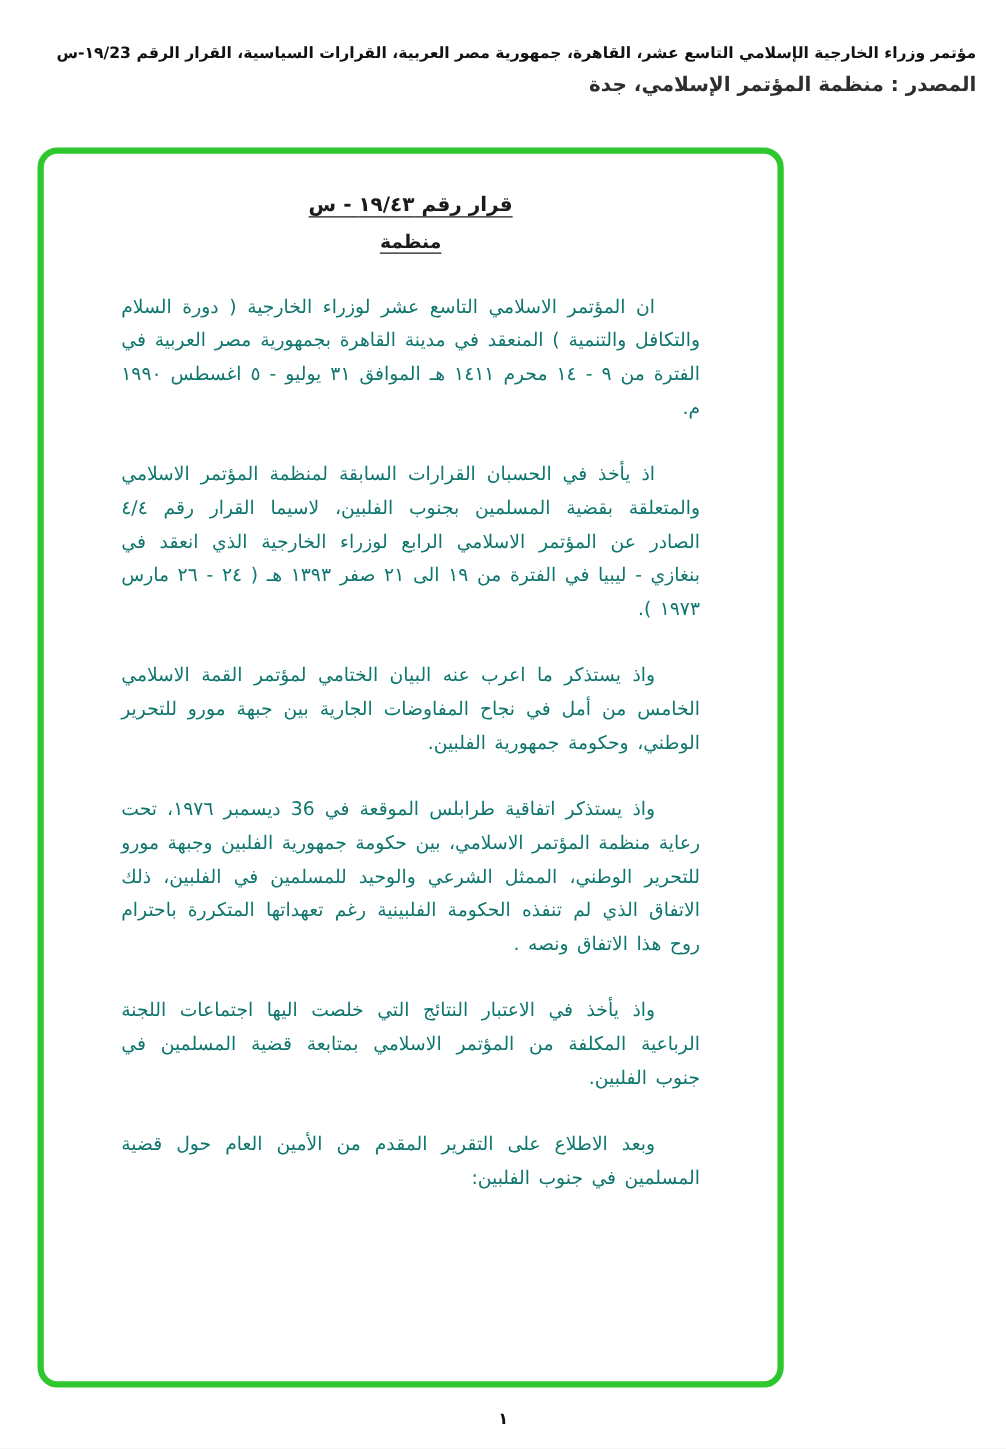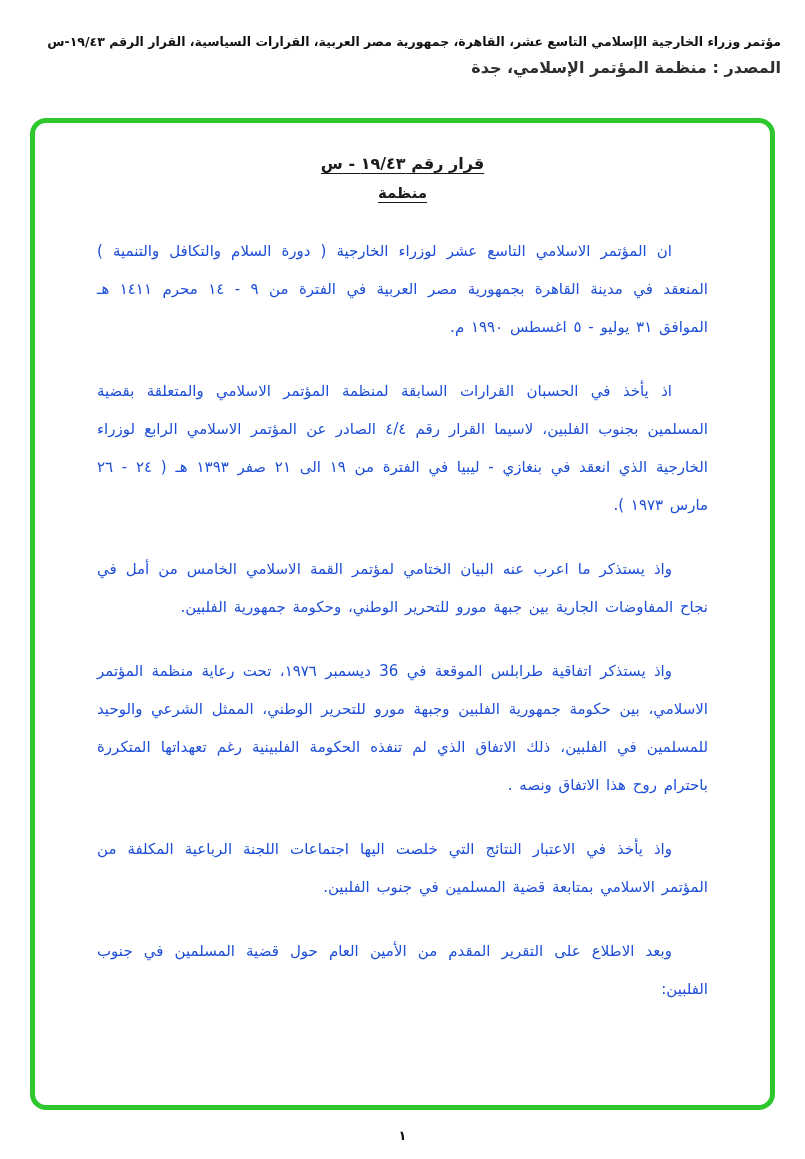--- a/index.html
+++ b/index.html
@@ -29,21 +29,21 @@
   }
   .header-source {
     font-size: 16px;
     font-weight: bold;
     color: #2e2e2e;
     margin-top: 9px;
   }
   .green-frame {
     position: absolute;
     top: 118px; left: 30px;
-    width: 745px; height: 992px;
+    width: 597px; height: 992px;
     border: 5px solid #2ec82e;
     border-radius: 16px;
     background: #ffffff;
   }
   .doc-content {
     position: absolute;
     top: 0; right: 0; bottom: 0; left: 0;
     padding: 26px 62px 0 62px;
     direction: rtl;
   }
@@ -58,47 +58,47 @@
     line-height: 22px;
     text-decoration: underline;
     text-underline-offset: 4px;
     margin-bottom: 7px;
     white-space: nowrap;
   }
   .title-line.small { font-size: 15px; }
   .body-text { margin-top: 28px; }
   .para {
     font-size: 15px;
-    line-height: 38px;
+    line-height: 27px;
     text-align: justify;
     text-align-last: right;
     text-indent: 36px;
     margin-bottom: 26px;
-    color: #1d4ed8;
+    color: #0f766e;
     word-spacing: 2px;
   }
   .u {
     text-underline-offset: 3px;
   }
   .page-number {
     position: absolute;
     bottom: 16px; left: 0; right: 0;
     text-align: center;
     font-size: 13px;
     font-weight: bold;
     color: #111;
   }
 </style>
 </head>
 <body>
 
 <div class="sheet">
 
   <div class="top-header">
-    <div class="header-citation">مؤتمر وزراء الخارجية الإسلامي التاسع عشر، القاهرة، جمهورية مصر العربية، القرارات السياسية، القرار الرقم ١٩/٤٣-س</div>
+    <div class="header-citation">مؤتمر وزراء الخارجية الإسلامي التاسع عشر، القاهرة، جمهورية مصر العربية، القرارات السياسية، القرار الرقم ١٩/23-س</div>
     <div class="header-source">المصدر : منظمة المؤتمر الإسلامي، جدة</div>
   </div>
 
   <div class="green-frame">
     <div class="doc-content">
 
       <div class="title-block">
         <div class="title-line">قرار رقم ١٩/٤٣ - س</div>
         <div class="title-line small">منظمة</div>
       </div>

